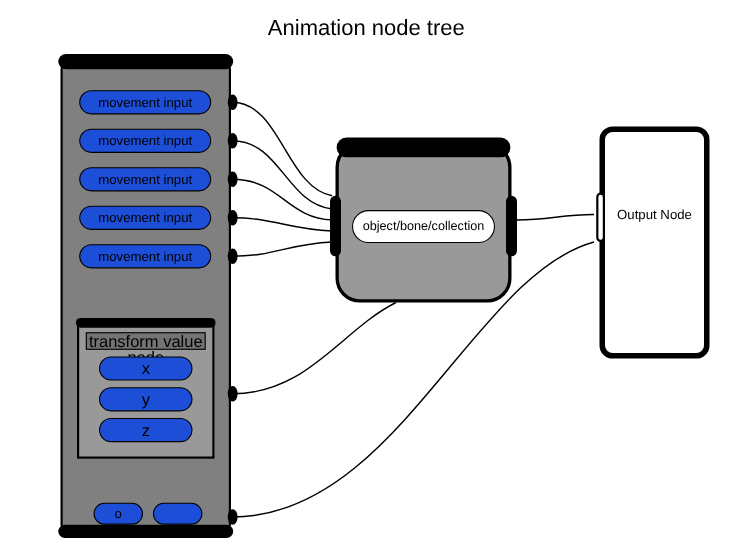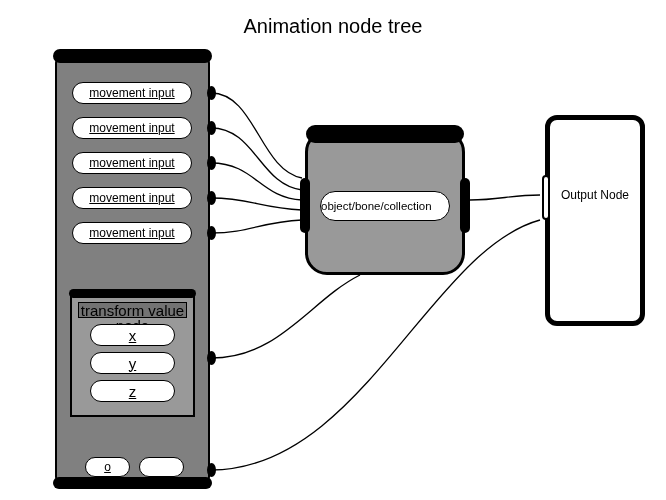--- a/index.html
+++ b/index.html
@@ -46,30 +46,29 @@
     position: absolute;
     bottom: -6px;
     left: -4px;
     right: -4px;
     height: 12px;
     background: #000;
     border-radius: 10px;
   }
   .pill {
     position: absolute;
-    background: #ffffff;
+    background: #1d4ed8;
     border: 1.5px solid #000;
     border-radius: 14px;
     font-size: 12px;
     text-align: center;
     display: flex;
     align-items: center;
     justify-content: center;
     box-sizing: border-box;
-    text-decoration: underline;
   }
   .input-pill {
     left: 15px;
     width: 120px;
     height: 22px;
   }
   
   .transform-box {
     position: absolute;
     left: 13px;
@@ -154,20 +153,21 @@
   .middle-label {
     position: absolute;
     left: 12px;
     right: 12px;
     top: 58px;
     height: 30px;
     background: #fff;
     border: 1.5px solid #000;
     border-radius: 16px;
     font-size: 11.5px;
+    text-align: center;
     line-height: 28px;
     box-sizing: border-box;
   }
   
   .right-node {
     position: absolute;
     left: 545px;
     top: 115px;
     width: 100px;
     height: 211px;

